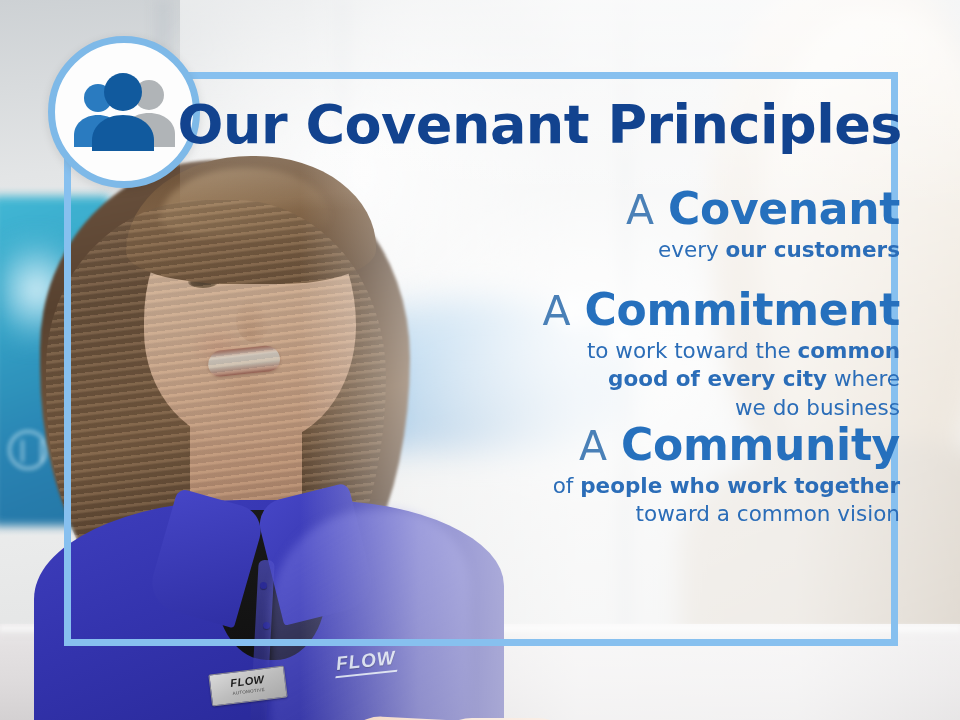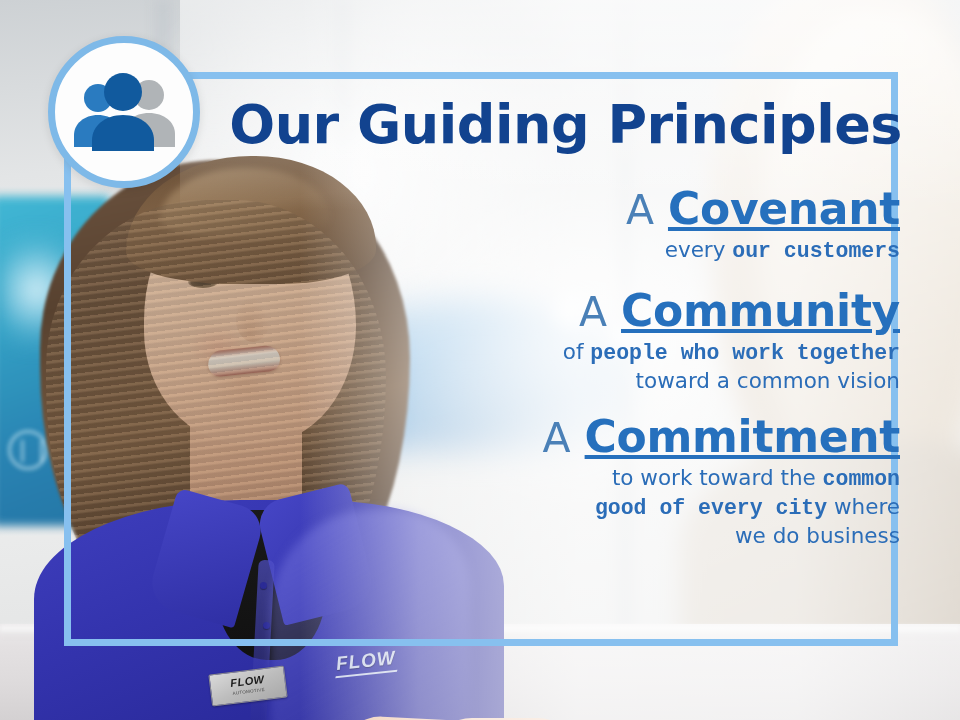--- a/index.html
+++ b/index.html
@@ -332,31 +332,30 @@
   }
   .head-article {
     font-weight: 400;
     color: #4a80b7;
     font-size: 41px;
   }
   .head-word {
     font-weight: 700;
     color: #2670bd;
     letter-spacing: -0.3px;
-    text-decoration: underline;
   }
   .block-sub {
     font-family: "DejaVu Sans", sans-serif;
     font-size: 21.5px;
     line-height: 1.32;
     font-weight: 400;
     color: #2b6db8;
     margin-top: 4px;
   }
-  .sub-strong { font-weight: 700; font-family: Liberation Mono, monospace; }
+  .sub-strong { font-weight: 700; }
 
   #b1 { margin-bottom: 22px; }
   #b2 { margin-bottom: 18px; }
   #b3 { margin-bottom: 0; }
   #b2 .block-head, #b3 .block-head { margin-bottom: 2px; }
 </style>
 </head>
 <body>
 
 <div id="stage">
@@ -440,52 +439,52 @@
       <path d="M79 40c-15 0-26 9-26 21v13h52V61c0-12-11-21-26-21z" fill="#b0b4b7"></path>
 
       <circle cx="28" cy="25" r="14" fill="#2a7bc0"></circle>
       <path d="M28 42c-14 0-24 9-24 20v12h48V62c0-11-10-20-24-20z" fill="#2a7bc0"></path>
 
       <circle cx="53" cy="19" r="19" fill="#115a9e"></circle>
       <path d="M53 42c-18 0-31 11-31 25v11h62V67c0-14-13-25-31-25z" fill="#115a9e"></path>
     </svg>
   </div>
 
-  <div class="title">Our Guiding Principles</div>
+  <div class="title">Our Covenant Principles</div>
 
   <div class="principles">
 
     <div class="block" id="b1">
       <div class="block-head">
         <span class="head-article">A</span>
         <span class="head-word">Covenant</span>
       </div>
       <div class="block-sub">
         <span>every </span><span class="sub-strong">our customers</span>
       </div>
     </div>
 
+    <div class="block" id="b3">
+      <div class="block-head">
+        <span class="head-article">A</span>
+        <span class="head-word">Commitment</span>
+      </div>
+      <div class="block-sub">
+        <span>to work toward the </span><span class="sub-strong">common</span><br>
+        <span class="sub-strong">good of every city</span><span> where</span><br>
+        <span>we do business</span>
+      </div>
+    </div>
+
     <div class="block" id="b2">
       <div class="block-head">
         <span class="head-article">A</span>
         <span class="head-word">Community</span>
       </div>
       <div class="block-sub">
         <span>of </span><span class="sub-strong">people who work together</span><br>
         <span>toward a common vision</span>
       </div>
     </div>
 
-    <div class="block" id="b3">
-      <div class="block-head">
-        <span class="head-article">A</span>
-        <span class="head-word">Commitment</span>
-      </div>
-      <div class="block-sub">
-        <span>to work toward the </span><span class="sub-strong">common</span><br>
-        <span class="sub-strong">good of every city</span><span> where</span><br>
-        <span>we do business</span>
-      </div>
-    </div>
-
   </div>
 
 </div>
 
 </body></html>

